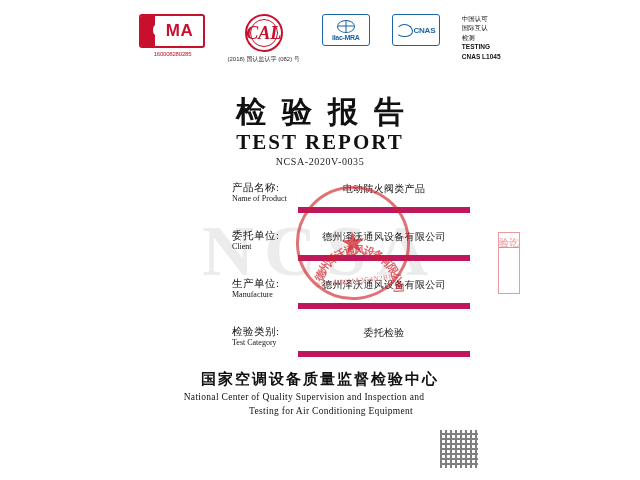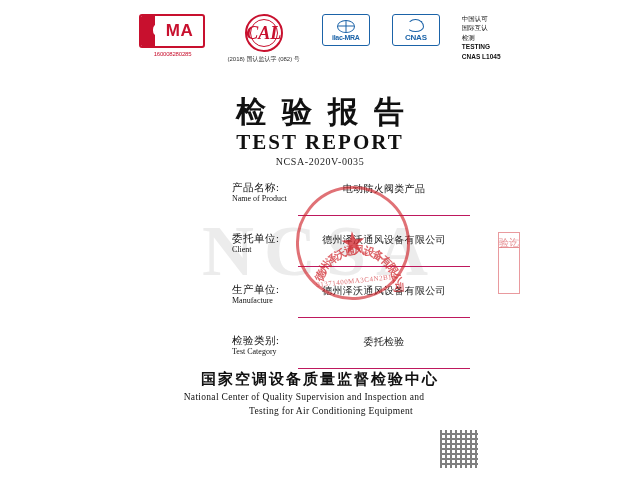--- a/index.html
+++ b/index.html
@@ -164,21 +164,20 @@
     letter-spacing: -0.3px;
   }
 
   
   .cnas {
     width: 46px;
     height: 30px;
     border: 1.5px solid #1b63a8;
     border-radius: 3px;
     display: flex;
-    flex-direction: column;
     align-items: center;
     justify-content: center;
   }
   .cnas-swirl {
     width: 15px;
     height: 11px;
     border: 1.4px solid #1b63a8;
     border-radius: 50% 50% 50% 50% / 60% 60% 40% 40%;
     border-left-color: transparent;
   }
@@ -268,27 +267,27 @@
     color: #111;
     white-space: nowrap;
   }
   .label-en {
     font-size: 8px;
     color: #111;
     white-space: nowrap;
   }
   .field-value {
     flex: 1;
-    border-bottom: 1px solid #be185d;
+    border-bottom: 6px solid #be185d;
     min-height: 19px;
     text-align: center;
     font-family: "Liberation Serif", serif;
     font-size: 10px;
     color: #1a1a1a;
-    padding-bottom: 14px;
+    padding-bottom: 6px;
     letter-spacing: 0.3px;
     white-space: nowrap;
     overflow: hidden;
   }
 
   
   .footer-cn {
     position: absolute;
     top: 370px;
     left: 0;

